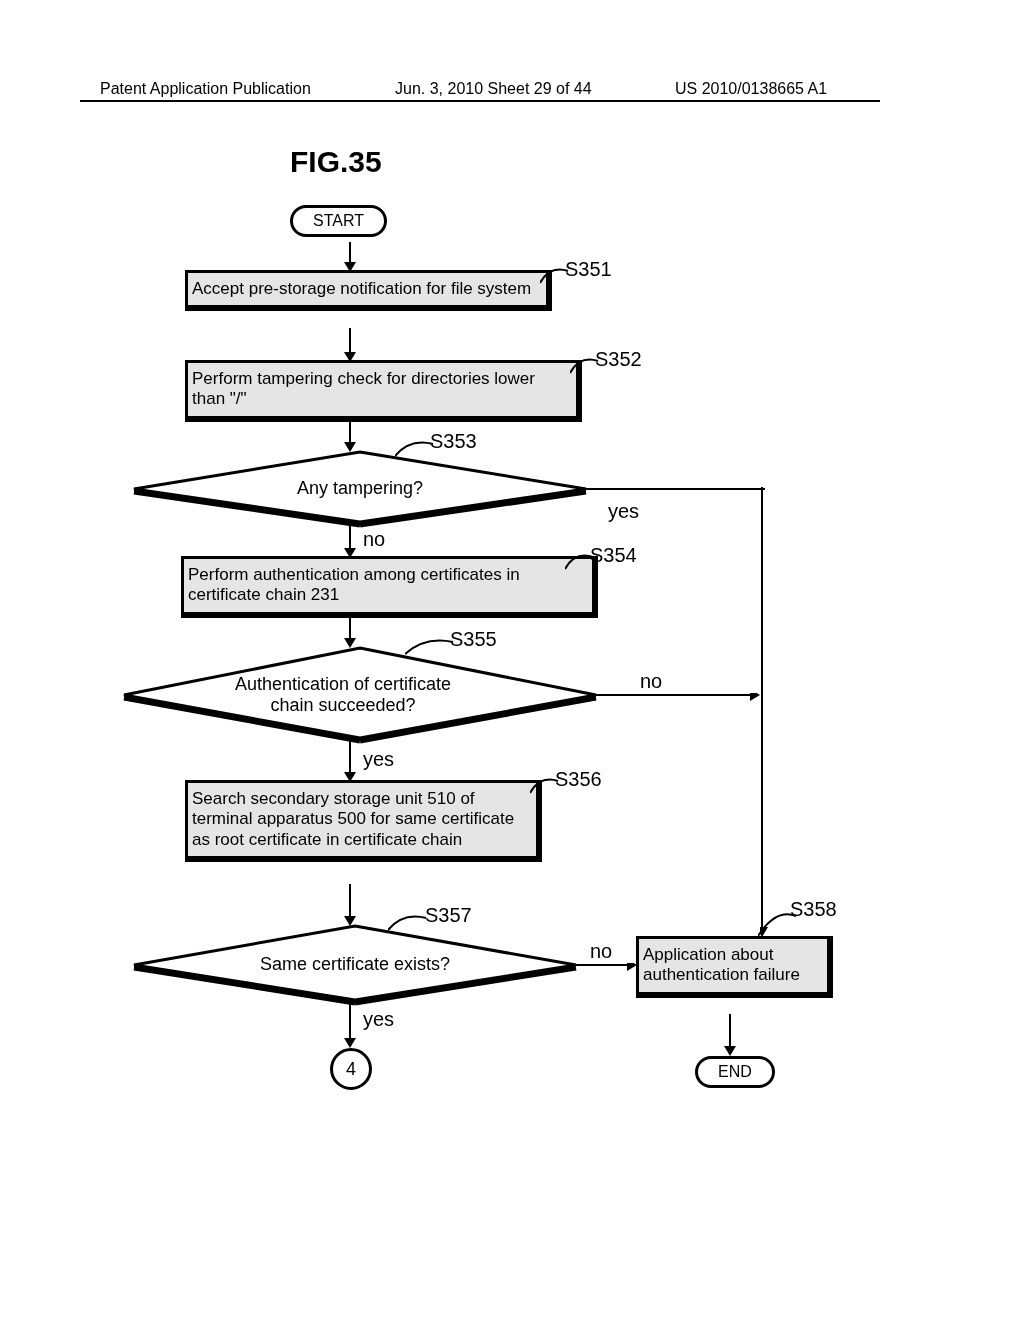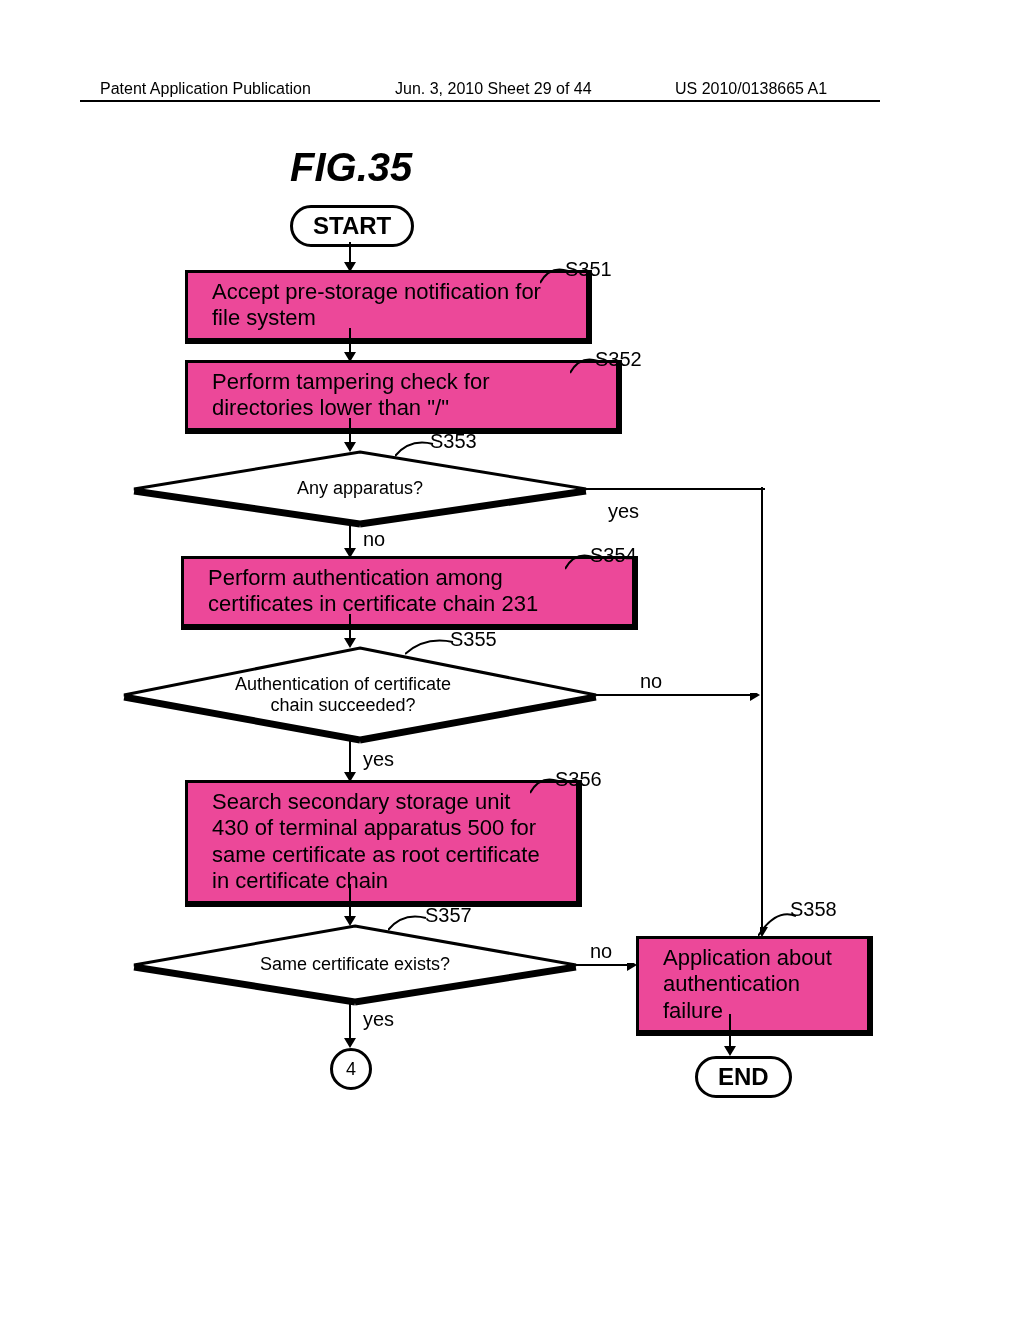--- a/index.html
+++ b/index.html
@@ -35,42 +35,41 @@
     position: absolute;
     top: 100px;
     left: 80px;
     width: 800px;
     border-top: 2px solid black;
   }
   .fig-title {
     position: absolute;
     top: 145px;
     left: 290px;
-    font-size: 40px;
+    font-size: 30px;
     font-weight: bold;
-    font-style: italic;
   }
   .terminator {
     position: absolute;
     border: 3px solid black;
     border-radius: 25px;
     padding: 4px 20px;
-    font-size: 24px;
-    font-weight: bold;
+    font-size: 16px;
+    font-weight: normal;
     text-align: center;
     background: white;
   }
   .process {
     position: absolute;
     border: 3px solid black;
     border-right: 6px solid black;
     border-bottom: 6px solid black;
-    padding: 6px 24px;
-    font-size: 22px;
-    background: #ec4899;
+    padding: 6px 4px;
+    font-size: 17px;
+    background: #e5e5e5;
     line-height: 1.2;
   }
   .diamond-svg {
     position: absolute;
   }
   .diamond-text {
     position: absolute;
     text-align: center;
     font-size: 18px;
     width: 260px;
@@ -142,21 +141,21 @@
 <svg style="position:absolute; top:418px; left:340px;" width="20" height="34">
   <line x1="10" y1="0" x2="10" y2="26" stroke="black" stroke-width="2"></line>
   <polygon points="10,34 4,24 16,24" fill="black"></polygon>
 </svg>
 
 <svg class="diamond-svg" style="top:450px; left:130px;" width="460" height="78">
   <polygon points="230,2 456,39 230,72 4,39" fill="white" stroke="black" stroke-width="3"></polygon>
   <line x1="456" y1="42" x2="230" y2="75" stroke="black" stroke-width="5"></line>
   <line x1="4" y1="42" x2="230" y2="75" stroke="black" stroke-width="5"></line>
 </svg>
-<div class="diamond-text" style="top:478px; left:230px;">Any apparatus?</div>
+<div class="diamond-text" style="top:478px; left:230px;">Any tampering?</div>
 <svg class="hook" style="top:438px; left:395px;" width="40" height="20">
     <path d="M0,18 Q15,0 38,6" stroke="black" stroke-width="2" fill="none"></path>
   </svg>
 <div class="step-label" style="top:430px; left:430px;">S353</div>
 
 <div class="edge-label" style="top:500px; left:608px;">yes</div>
 <svg style="position:absolute; top:487px; left:585px;" width="180" height="4">
     <line x1="0" y1="2" x2="180" y2="2" stroke="black" stroke-width="2"></line>
   </svg>
 
@@ -196,21 +195,21 @@
   <polygon points="165,2 155,-4 155,8" fill="black"></polygon>
 </svg>
 
 <div class="edge-label" style="top:748px; left:363px;">yes</div>
 <svg style="position:absolute; top:738px; left:340px;" width="20" height="44">
   <line x1="10" y1="0" x2="10" y2="36" stroke="black" stroke-width="2"></line>
   <polygon points="10,44 4,34 16,34" fill="black"></polygon>
 </svg>
 
 <div class="process" style="top:780px; left:185px; width:340px;">
-  <span>Search secondary storage unit 430 of terminal apparatus 500 for same certificate as root certificate in certificate chain</span>
+  <span>Search secondary storage unit 510 of terminal apparatus 500 for same certificate as root certificate in certificate chain</span>
 </div>
 <svg class="hook" style="top:775px; left:530px;" width="30" height="20">
     <path d="M0,18 Q10,0 28,6" stroke="black" stroke-width="2" fill="none"></path>
   </svg>
 <div class="step-label" style="top:768px; left:555px;text-align:center;">S356</div>
 
 <svg style="position:absolute; top:884px; left:340px;" width="20" height="42">
   <line x1="10" y1="0" x2="10" y2="34" stroke="black" stroke-width="2"></line>
   <polygon points="10,42 4,32 16,32" fill="black"></polygon>
 </svg>

